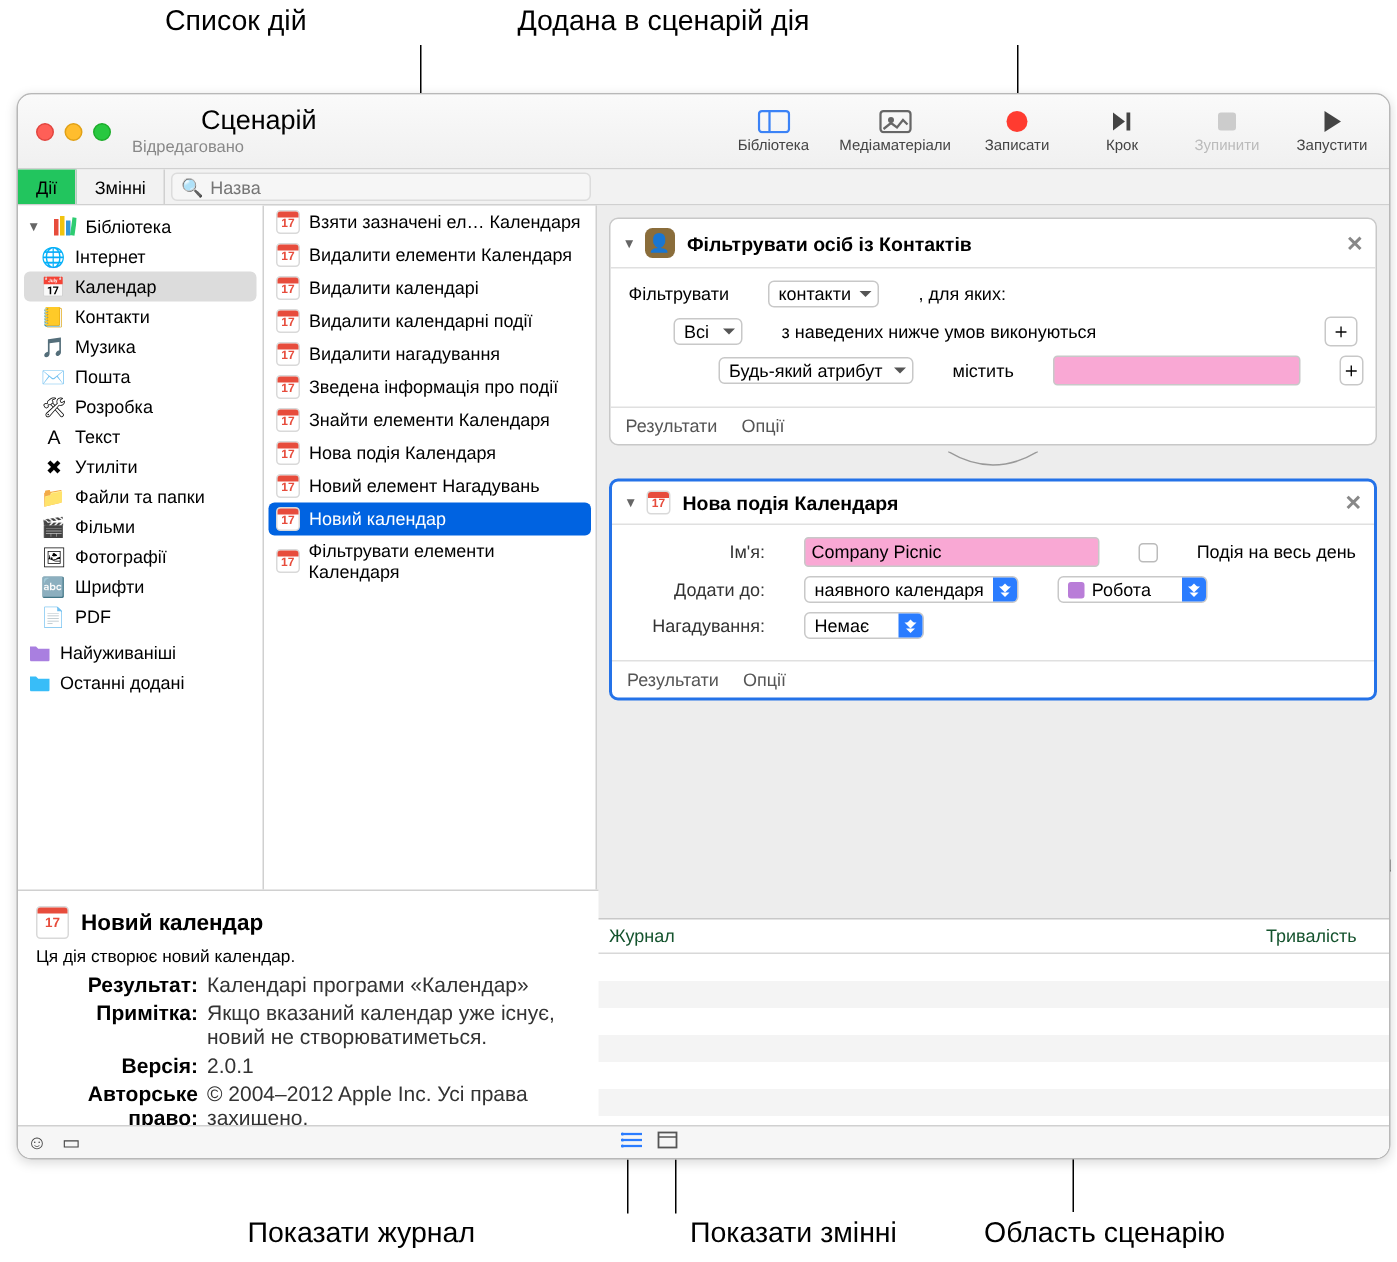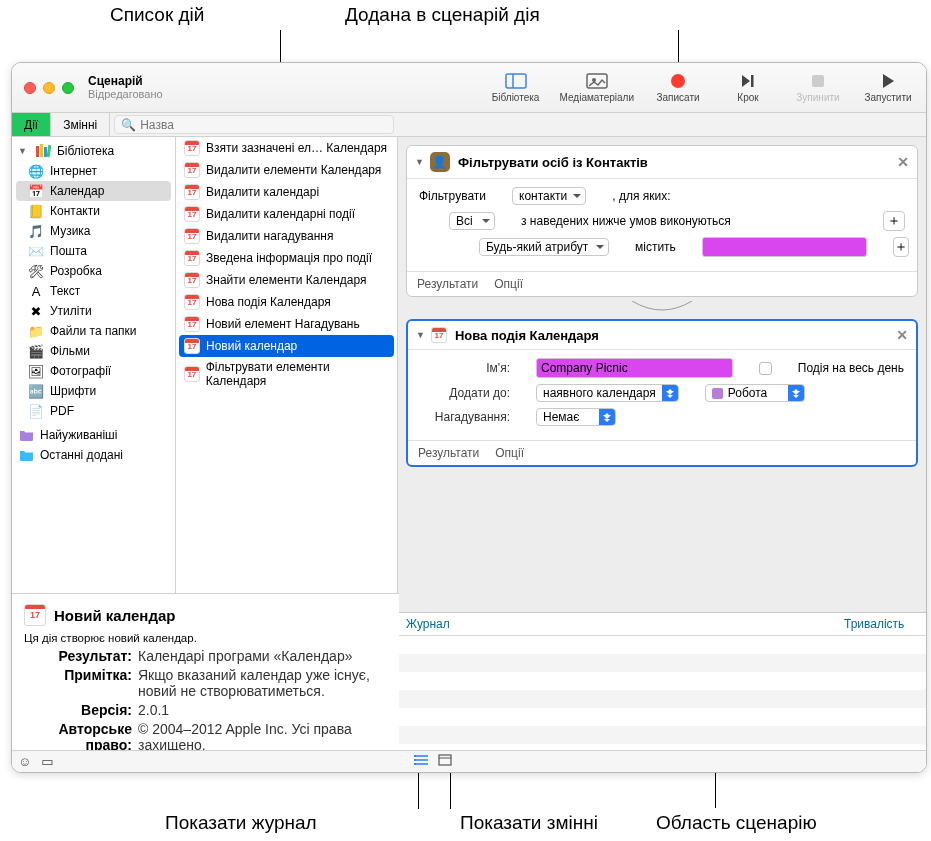--- a/index.html
+++ b/index.html
@@ -41,21 +41,21 @@
   padding: 0 12px;
   border-bottom: 1px solid #d0d0d0;
   background: linear-gradient(#fafafa,#f0f0f0);
 }
 .traffic { display: flex; gap: 7px; margin-right: 14px; }
 .traffic span { width: 12px; height: 12px; border-radius: 50%; }
 .tl-red { background:#ff5f57; border:0.5px solid #e24640;}
 .tl-yellow{background:#ffbd2e;border:0.5px solid #e1a116;}
 .tl-green{background:#28c840;border:0.5px solid #1dad2b;}
 .title-group { display:flex; flex-direction:column; line-height:1.2; }
-.title-main { font-weight:700; font-size:12px; }
+.title-main { font-weight:400; font-size:18px;margin-left:46px; }
 .title-sub { font-size:11px; color:#888; }
 .toolbar-items { margin-left:auto; display:flex; gap:18px; }
 .tb-item { display:flex; flex-direction:column; align-items:center; gap:2px; font-size:10px; color:#444; cursor:pointer; min-width:52px;}
 .tb-item.disabled { color:#bbb; }
 .tb-icon { width:24px; height:18px; display:flex; align-items:center; justify-content:center; font-size:16px;}
 .filterbar {
   height: 24px;
   border-bottom: 1px solid #d0d0d0;
   display:flex;
   align-items:stretch;
@@ -151,34 +151,34 @@
   background:#fff; font-size:12px; position:relative; cursor:pointer;
   min-height:18px; display:inline-flex; align-items:center;
 }
 .select::after{content:"";position:absolute;right:4px;top:50%;transform:translateY(-50%);width:0;height:0;border-left:4px solid transparent;border-right:4px solid transparent;border-top:4px solid #555;}
 .select.blue::after{border-top-color:#fff;}
 .select.blue{padding-right:22px;}
 .select.blue .cap{position:absolute;right:0;top:0;bottom:0;width:16px;background:#2a7cff;border-radius:0 3px 3px 0;display:flex;align-items:center;justify-content:center;}
 .select.blue .cap::before{content:"";width:0;height:0;border-left:3px solid transparent;border-right:3px solid transparent;border-top:3px solid #fff;position:absolute;top:10px;}
 .select.blue .cap::after{content:"";width:0;height:0;border-left:3px solid transparent;border-right:3px solid transparent;border-bottom:3px solid #fff;position:absolute;top:4px;}
 .text-input {
-  border:1px solid #c8c8c8; border-radius:3px; padding:2px 4px; font-size:12px; background:#d946ef;
+  border:1px solid #c8c8c8; border-radius:3px; padding:2px 4px; font-size:12px; background:#f9a8d4;
 }
 .stepper { width:14px; display:inline-flex; flex-direction:column; }
 .stepper span{height:8px;border:1px solid #bbb;font-size:6px;display:flex;align-items:center;justify-content:center;background:#f4f4f4;cursor:pointer;}
 .add-btn{width:22px;height:20px;border:1px solid #c8c8c8;border-radius:4px;background:#fff;display:inline-flex;align-items:center;justify-content:center;font-size:14px;cursor:pointer;}
 .connector{height:14px;display:flex;justify-content:center;margin:-6px 0 4px;}
 .connector svg{display:block;}
 .log-area{
   border-top:1px solid #c8c8c8;
   background:#fff;
   height:160px;
   display:flex; flex-direction:column;
 }
-.log-head{display:flex;border-bottom:1px solid #d8d8d8;font-size:12px;color:#0369a1;}
+.log-head{display:flex;border-bottom:1px solid #d8d8d8;font-size:12px;color:#14532d;}
 .log-head .col{padding:4px 8px;}
 .log-head .col:first-child{flex:1;}
 .log-rows{flex:1;overflow:auto;}
 .log-rows .lr{height:18px;}
 .log-rows .lr:nth-child(even){background:#f4f4f4;}
 .bottom-tools{height:22px;border-top:1px solid #d0d0d0;display:flex;align-items:center;padding:0 6px;gap:10px;background:#f6f6f6;}
 .bottom-tools .bicon{font-size:13px;cursor:pointer;color:#444;}
 .info-panel {
   position:absolute;
   left:0;

